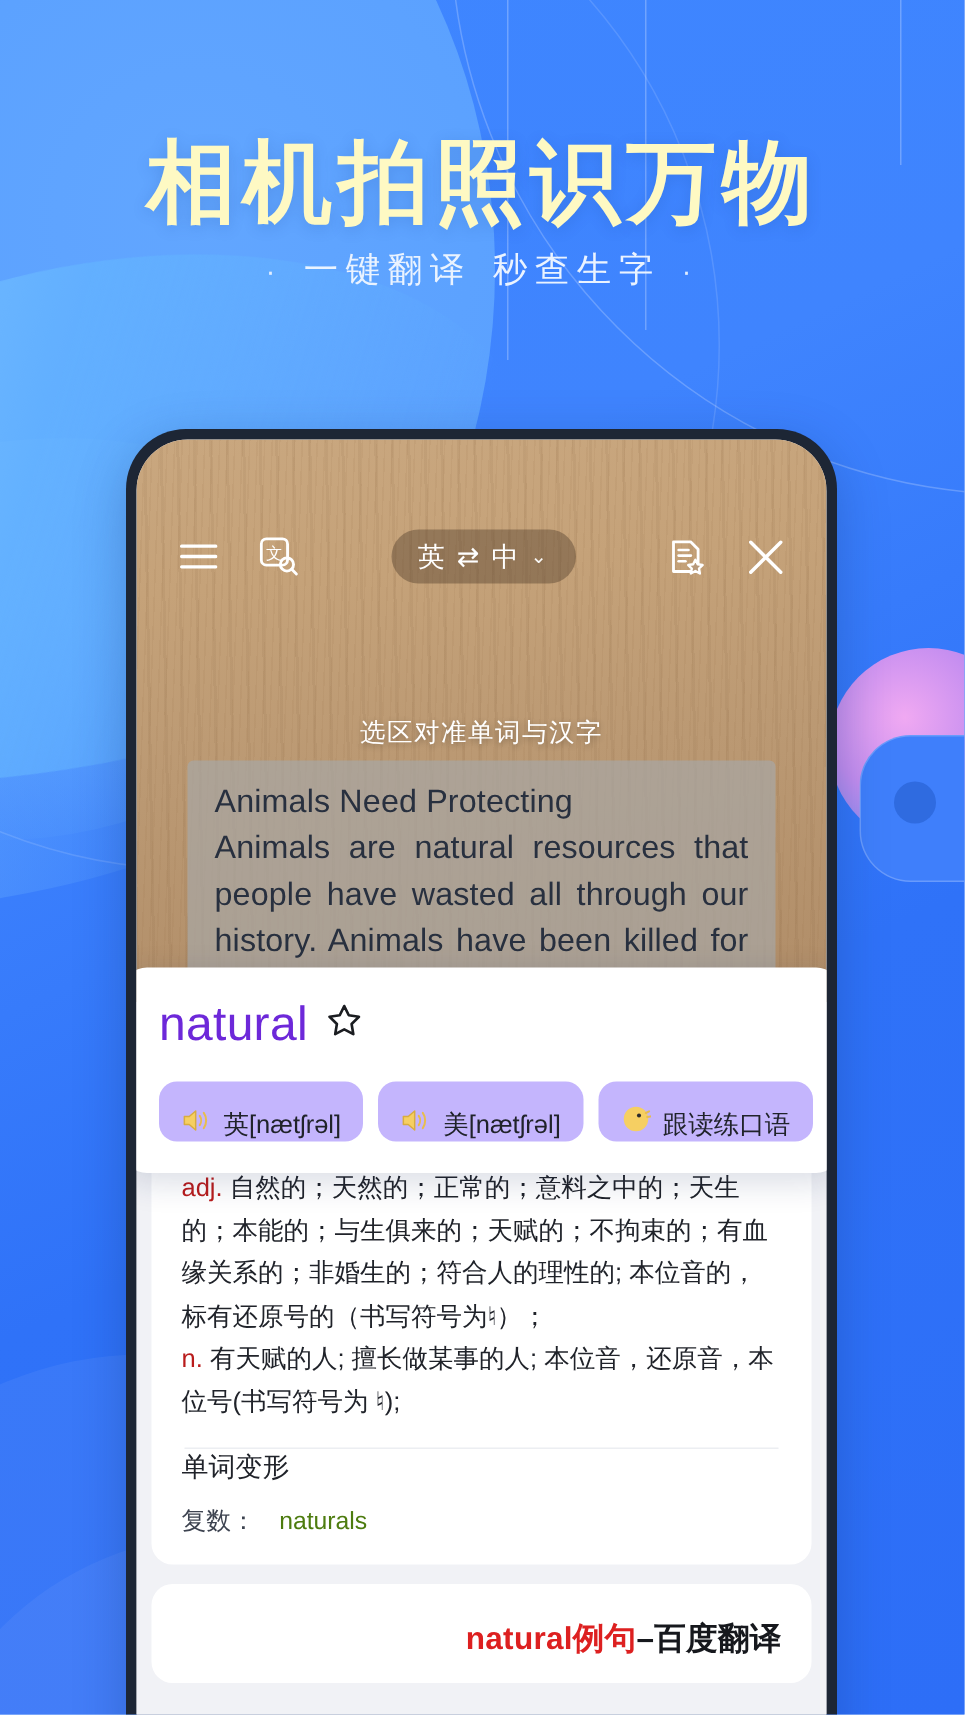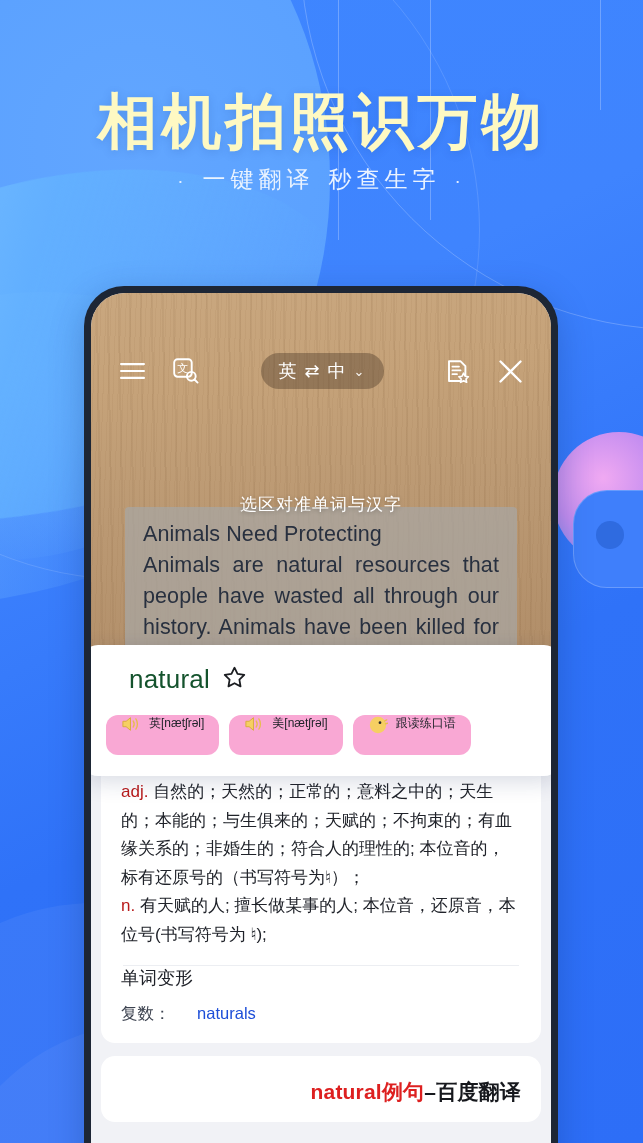--- a/index.html
+++ b/index.html
@@ -69,52 +69,52 @@
       display:flex; align-items:center; padding:0 24px; z-index:4; }
   .tbIcon{ width:34px; height:34px; display:flex; align-items:center; justify-content:center;
       color:#fff; }
   .tbSpacer{ flex:1; }
   #langPill{ display:flex; align-items:center; gap:7px; height:36px; padding:0 18px;
       border-radius:18px; background:rgba(60,45,30,.36); color:#fff;
       font-size:18px; letter-spacing:1px; }
   #langPill .chev{ font-size:13px; opacity:.95; }
 
   
-  #hint{ position:absolute; left:0; right:0; top:200px; text-align:center; color:#fff;
+  #hint{ position:absolute; left:0; right:0; top:184px; text-align:center; color:#fff;
       font-size:17px; letter-spacing:1px; text-shadow:0 1px 4px rgba(0,0,0,.3); z-index:4; }
 
   
   #paper{ position:absolute; left:34px; right:34px; top:214px; bottom:0;
       background:rgba(168,166,164,.72); border-radius:4px 4px 0 0; overflow:hidden; z-index:3; }
   #paperText{ padding:12px 18px 0 18px; font-size:21.5px; line-height:31px; color:#28303f;
       font-family:"Liberation Sans","DejaVu Sans",sans-serif; letter-spacing:.1px; }
   #paperText .just{ text-align:justify; }
 
   
   #wordCard{ position:absolute; left:-9px; right:-9px; top:352px; z-index:8;
       background:#fff; border-radius:16px; padding:19px 24px 21px 24px;
       box-shadow:0 6px 22px rgba(20,40,90,.16); }
   #wordTitleRow{ display:flex; align-items:center; gap:12px; }
-  #wordTitle{ font-size:26px; color:#14532d; font-weight:400; letter-spacing:.2px;margin-left:23px; }
+  #wordTitle{ font-size:32px; color:#6d28d9; font-weight:400; letter-spacing:.2px; }
   #phoneRow{ display:flex; gap:10px; margin-top:20px; }
-  .phBtn{ display:flex; align-items:flex-start; gap:8px; height:40px; padding:0 15px;
-      border-radius:12px; background:#f9a8d4; color:#20232a; font-size:12px; white-space:nowrap; }
+  .phBtn{ display:flex; align-items:flex-end; gap:8px; height:40px; padding:0 15px;
+      border-radius:12px; background:#c4b5fd; color:#20232a; font-size:17px; white-space:nowrap; }
 
   
   #dictScroll{ position:absolute; left:0; right:0; top:375px; bottom:0;
       background:#f1f2f6; padding:0 0 0 0; overflow:hidden; }
   #defCard{ background:#fff; border-radius:0 0 14px 14px; margin:0 10px;
       padding:110px 20px 18px 20px; }
   #defs{ font-size:17px; line-height:28.5px; color:#20232a; }
   #defs .pos{ color:#b91c1c; }
   #divider{ height:1px; background:#eceef2; margin:16px 2px 0 2px; }
   #formsTitle{ font-size:18px; color:#20232a; }
   #formsRow{ margin-top:13px; font-size:16.5px; color:#3d4350; }
   #formsRow .lbl{ color:#3d4350; }
-  #formsRow .val{ color:#1d4ed8; margin-left:22px;text-align:center; }
+  #formsRow .val{ color:#4d7c0f; margin-left:11px;text-align:center; }
   #exCard{ background:#fff; border-radius:14px; margin:13px 10px 0 10px; padding:22px 20px 16px 20px; }
   #exTitle{ font-size:21px; font-weight:bold; letter-spacing:.2px;text-align:right; }
   #exTitle .red{ color:#dd2020; }
   #exTitle .blk{ color:#16181d; }
 </style>
 </head>
 <body>
 
 <div id="bg">
   <div class="bgEllipseA"></div>

